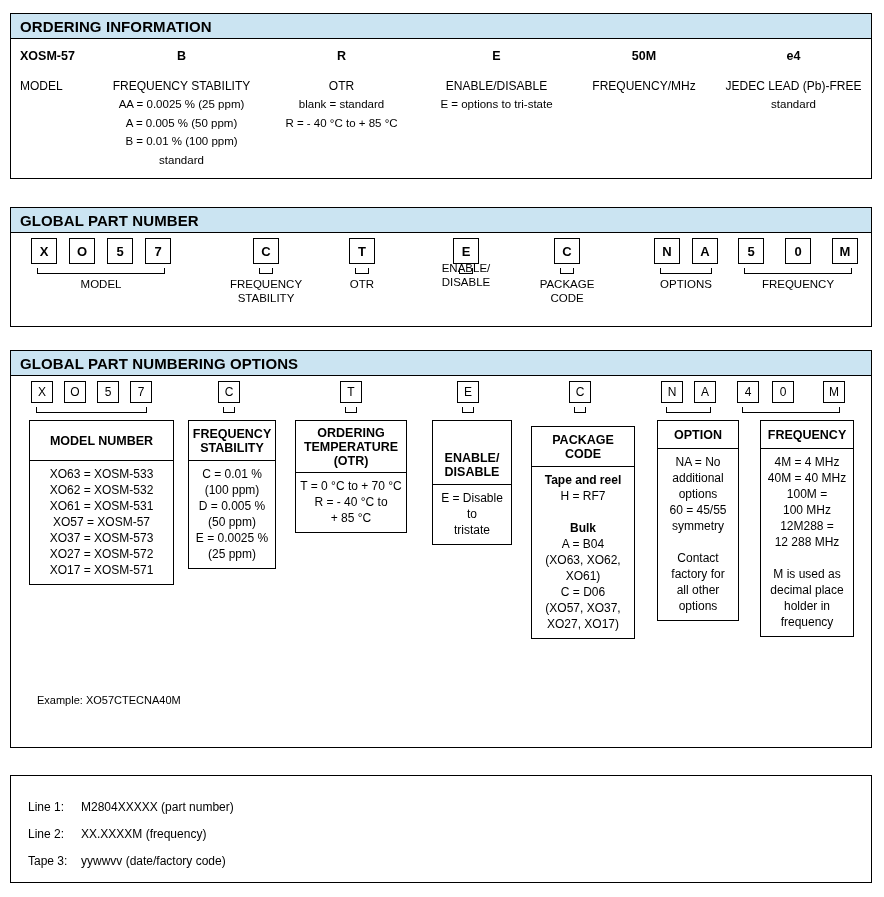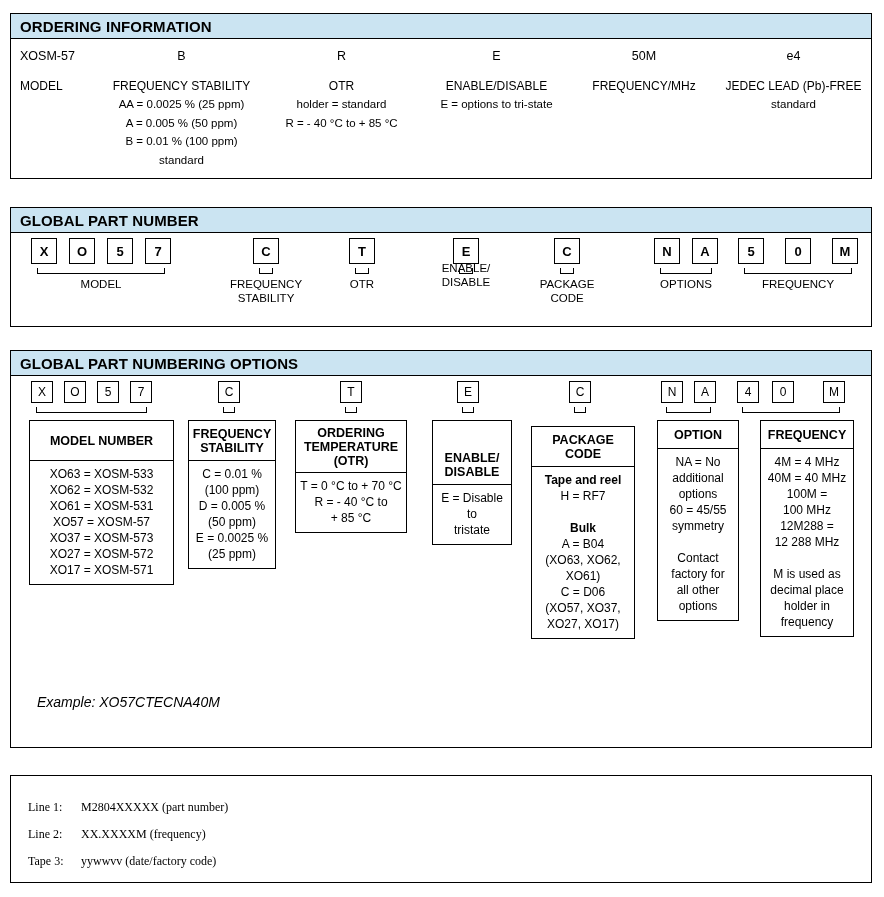--- a/index.html
+++ b/index.html
@@ -34,21 +34,21 @@
   .sec-body{position:relative;}
 
   
   #ordering{left:10px;top:13px;width:862px;height:166px;}
   #ordering .sec-body{height:140px;}
   .ord-col{
     text-align:center;
     box-sizing:border-box;
   }
   .ord-code{
-    font-size:12.5px;font-weight:normal;
+    font-size:12.5px;font-weight:bold;
     padding-top:11px;
     line-height:13px;
   }
   .ord-title{
     font-size:12px;
     padding-top:16px;
     line-height:15px;
     white-space:nowrap;
   }
   .ord-detail{
@@ -124,28 +124,27 @@
   }
   .optbox .ob-body{
     text-align:center;
     font-size:12px;
     line-height:16px;
     padding:5px 3px 6px 3px;
     box-sizing:border-box;
   }
   .example{
     position:absolute;
-    font-size:14px;
+    font-size:11px;
     left:26px;
-    font-style:italic;
   }
 
   
   #marking{left:10px;top:775px;width:862px;height:108px;}
-  #marking .sec-body{height:76px;padding-top:18px;box-sizing:border-box;font-family:Liberation Serif, serif;}
+  #marking .sec-body{height:76px;padding-top:18px;box-sizing:border-box;}
   .mark-row{display:flex;font-size:12px;line-height:15px;padding:6px 0 6px 0;}
   .mark-label{width:62px;padding-left:17px;box-sizing:border-box;}
   .mark-value{padding-left:8px;}
 </style>
 </head>
 <body>
 
 <div class="page">
 
   <div class="section" id="ordering">
@@ -161,21 +160,21 @@
           <div class="ord-code">B</div>
           <div class="ord-title">FREQUENCY STABILITY</div>
           <div class="ord-detail">AA = 0.0025 % (25 ppm)</div>
           <div class="ord-detail">A = 0.005 % (50 ppm)</div>
           <div class="ord-detail">B = 0.01 % (100 ppm)</div>
           <div class="ord-detail">standard</div>
         </div>
         <div class="ord-col" style="position: absolute; left: 253px; top: 0px; width: 155px;">
           <div class="ord-code">R</div>
           <div class="ord-title">OTR</div>
-          <div class="ord-detail">holder = standard</div>
+          <div class="ord-detail">blank = standard</div>
           <div class="ord-detail">R = - 40 °C to + 85 °C</div>
         </div>
         <div class="ord-col" style="position: absolute; left: 408px; top: 0px; width: 155px;">
           <div class="ord-code">E</div>
           <div class="ord-title">ENABLE/DISABLE</div>
           <div class="ord-detail">E = options to tri-state</div>
         </div>
         <div class="ord-col" style="position: absolute; left: 563px; top: 0px; width: 140px;">
           <div class="ord-code">50M</div>
           <div class="ord-title">FREQUENCY/MHz</div>

